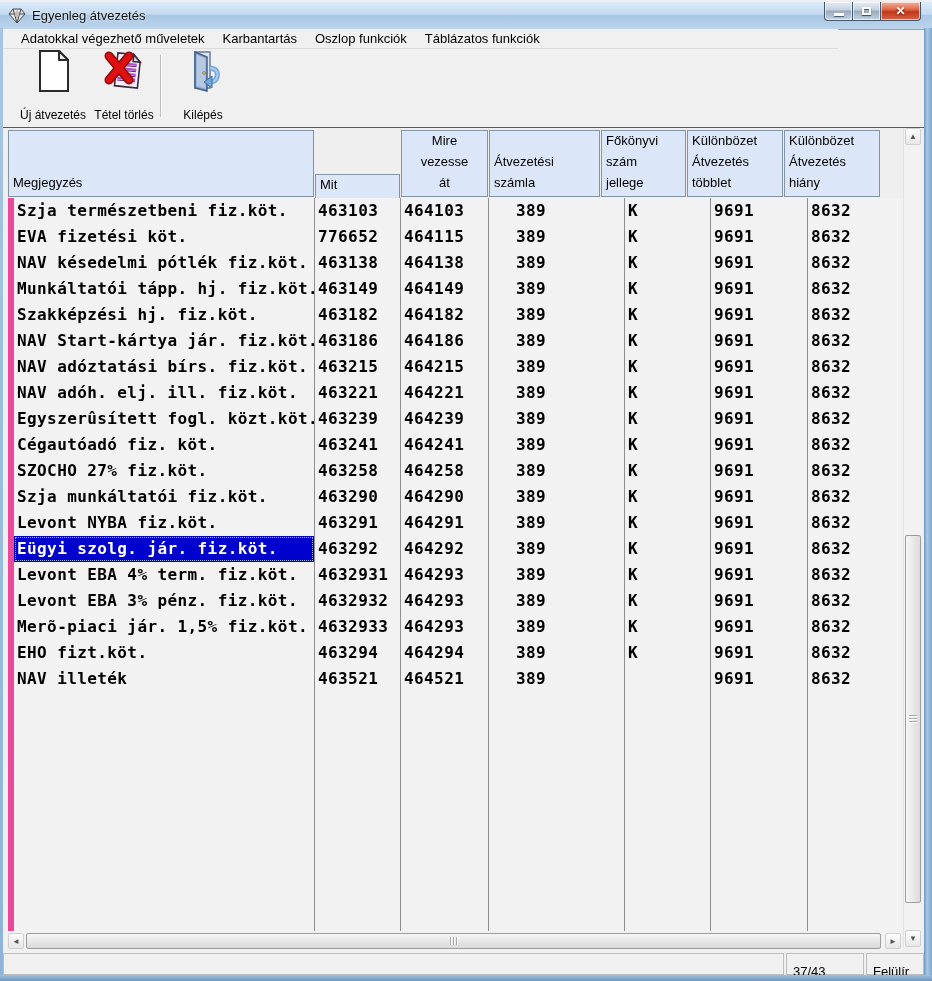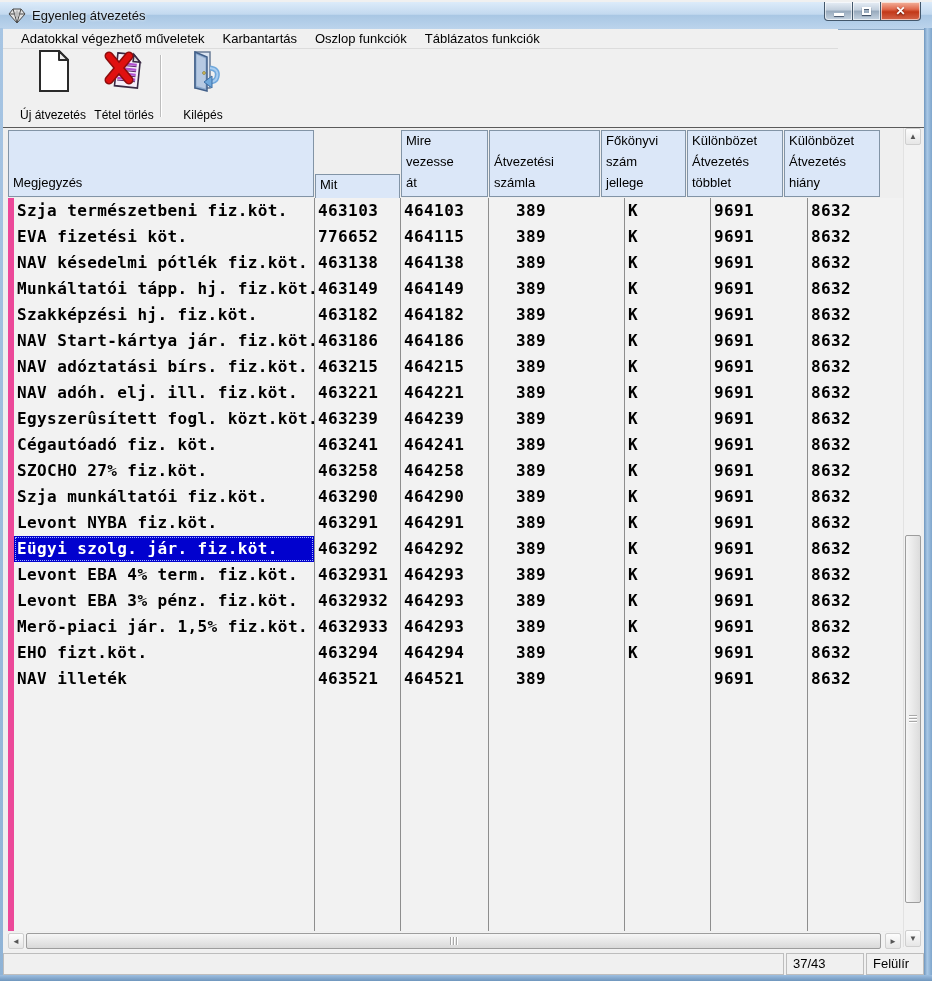--- a/index.html
+++ b/index.html
@@ -74,21 +74,21 @@
   .hscroll .sbtn { top:1px; height:16px; width:16px; }
   .hscroll .left { left:0; }
   .hscroll .right { left:877px; }
   .hthumb { position:absolute; left:18px; top:1px; width:855px; height:16px;
             background:linear-gradient(180deg,#f6f6f6,#d9d9d9); border:1px solid #9d9d9d; border-radius:2px; }
   .hthumb .grip { position:absolute; top:3px; left:50%; margin-left:-4px; width:8px; height:8px;
             background:repeating-linear-gradient(90deg,#a8a8a8 0 1px,#fff 1px 2px,transparent 2px 3px); }
 
   
   .statusbar { position:absolute; left:3px; top:953px; width:921px; height:22px; display:flex; background:#f0f0f0; }
-  .scell { border:1px solid #bdbdbd; background:#f0f0f0; height:22px; line-height:20px; padding:0 6px;
+  .scell { border:1px solid #bdbdbd; background:#f0f0f0; height:22px; line-height:20px; padding:8px 6px;
            white-space:nowrap; }
   .scell.grow { flex:1; margin-right:2px; }
   .scell.pos { width:78px; margin-right:2px; }
   .scell.mode { width:58px; }
 </style>
 </head>
 <body>
 
 <div class="window">
 
@@ -183,21 +183,21 @@
   <div class="gridarea">
     <div class="grid-header" id="gridHeader">
         <div class="ghcell" style="width: 306px;">
           <div>Megjegyzés</div>
         </div>
         <div class="ghcell" style="width: 85px; margin-top: 44px;">
           <div>Mit</div>
           <div>vezessen</div>
           <div>át</div>
         </div>
-        <div class="ghcell" style="width: 87px;">
+        <div class="ghcell" style="width: 87px; text-align: center;">
           <div>Mire</div>
           <div>vezesse</div>
           <div>át</div>
         </div>
         <div class="ghcell" style="width: 111px;">
           <div>Átvezetési</div>
           <div>számla</div>
         </div>
         <div class="ghcell" style="width: 85px;">
           <div>Főkönyvi</div>

